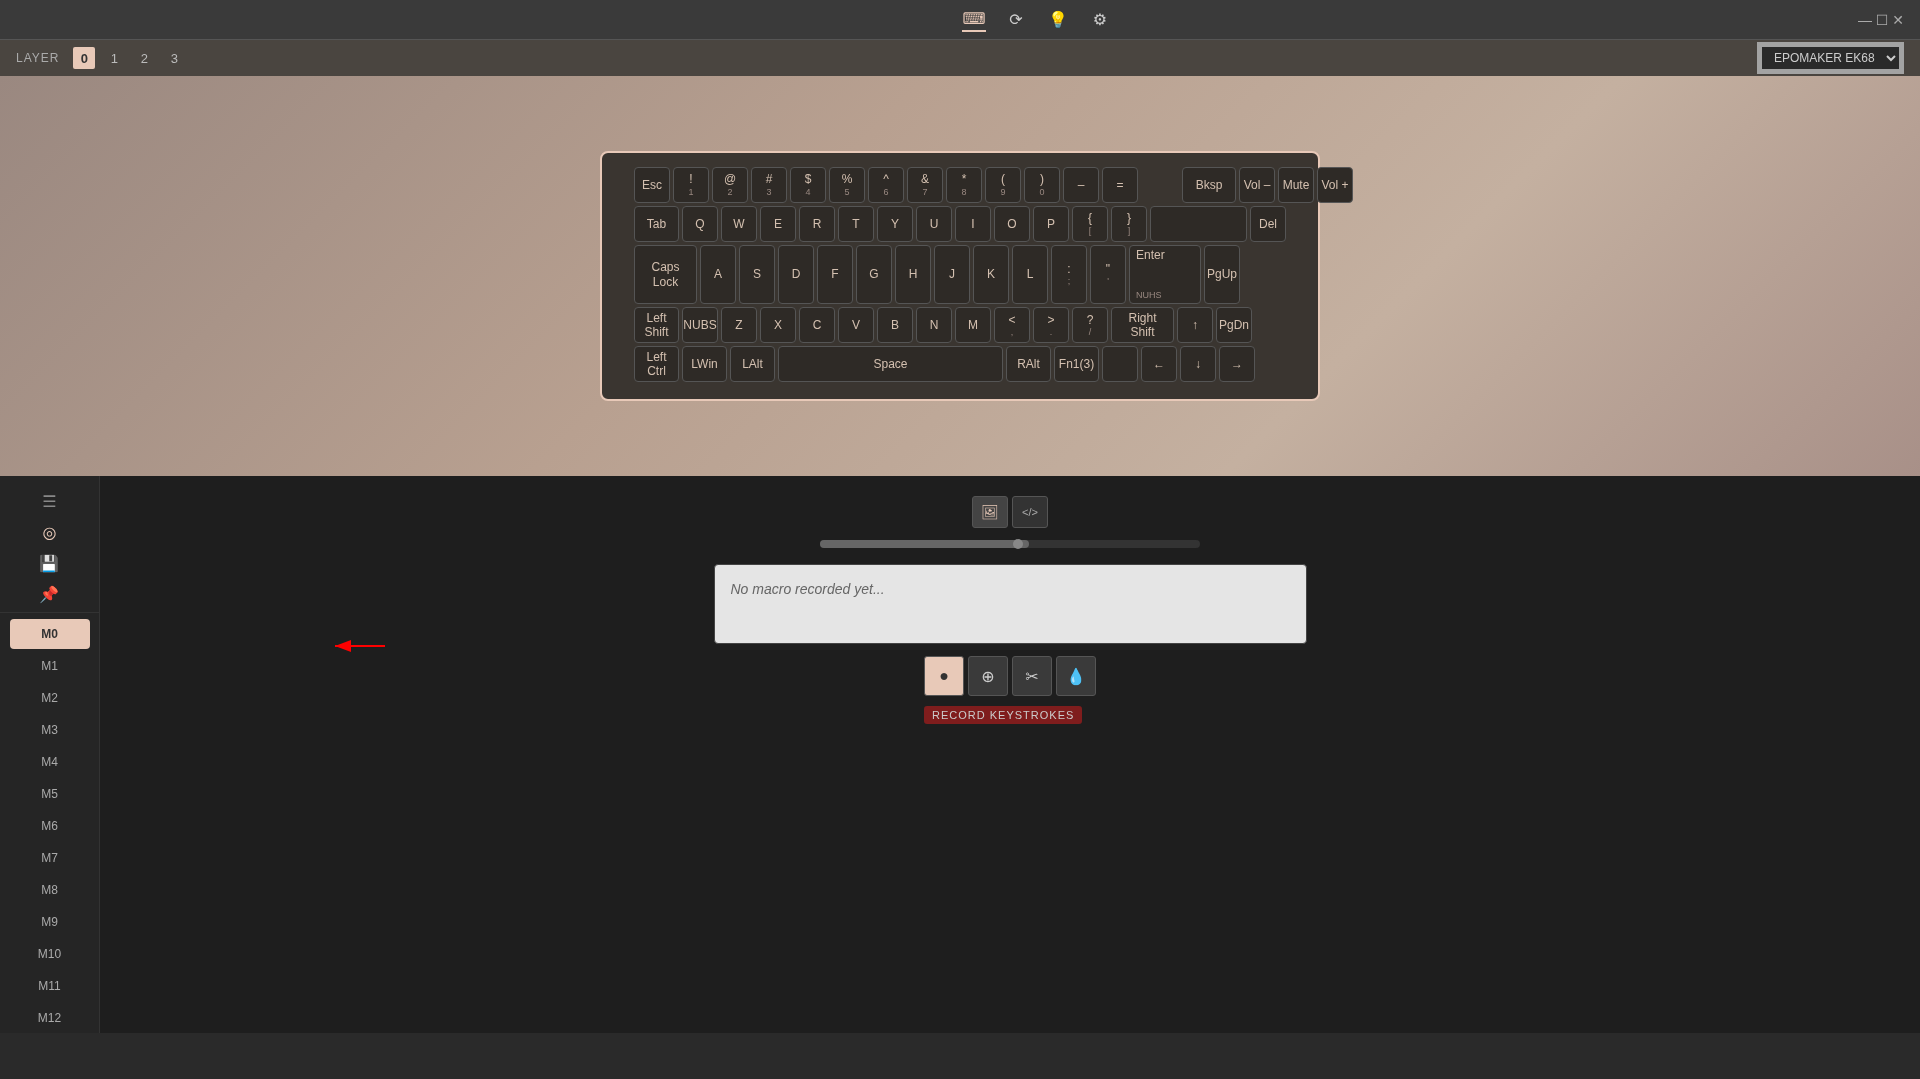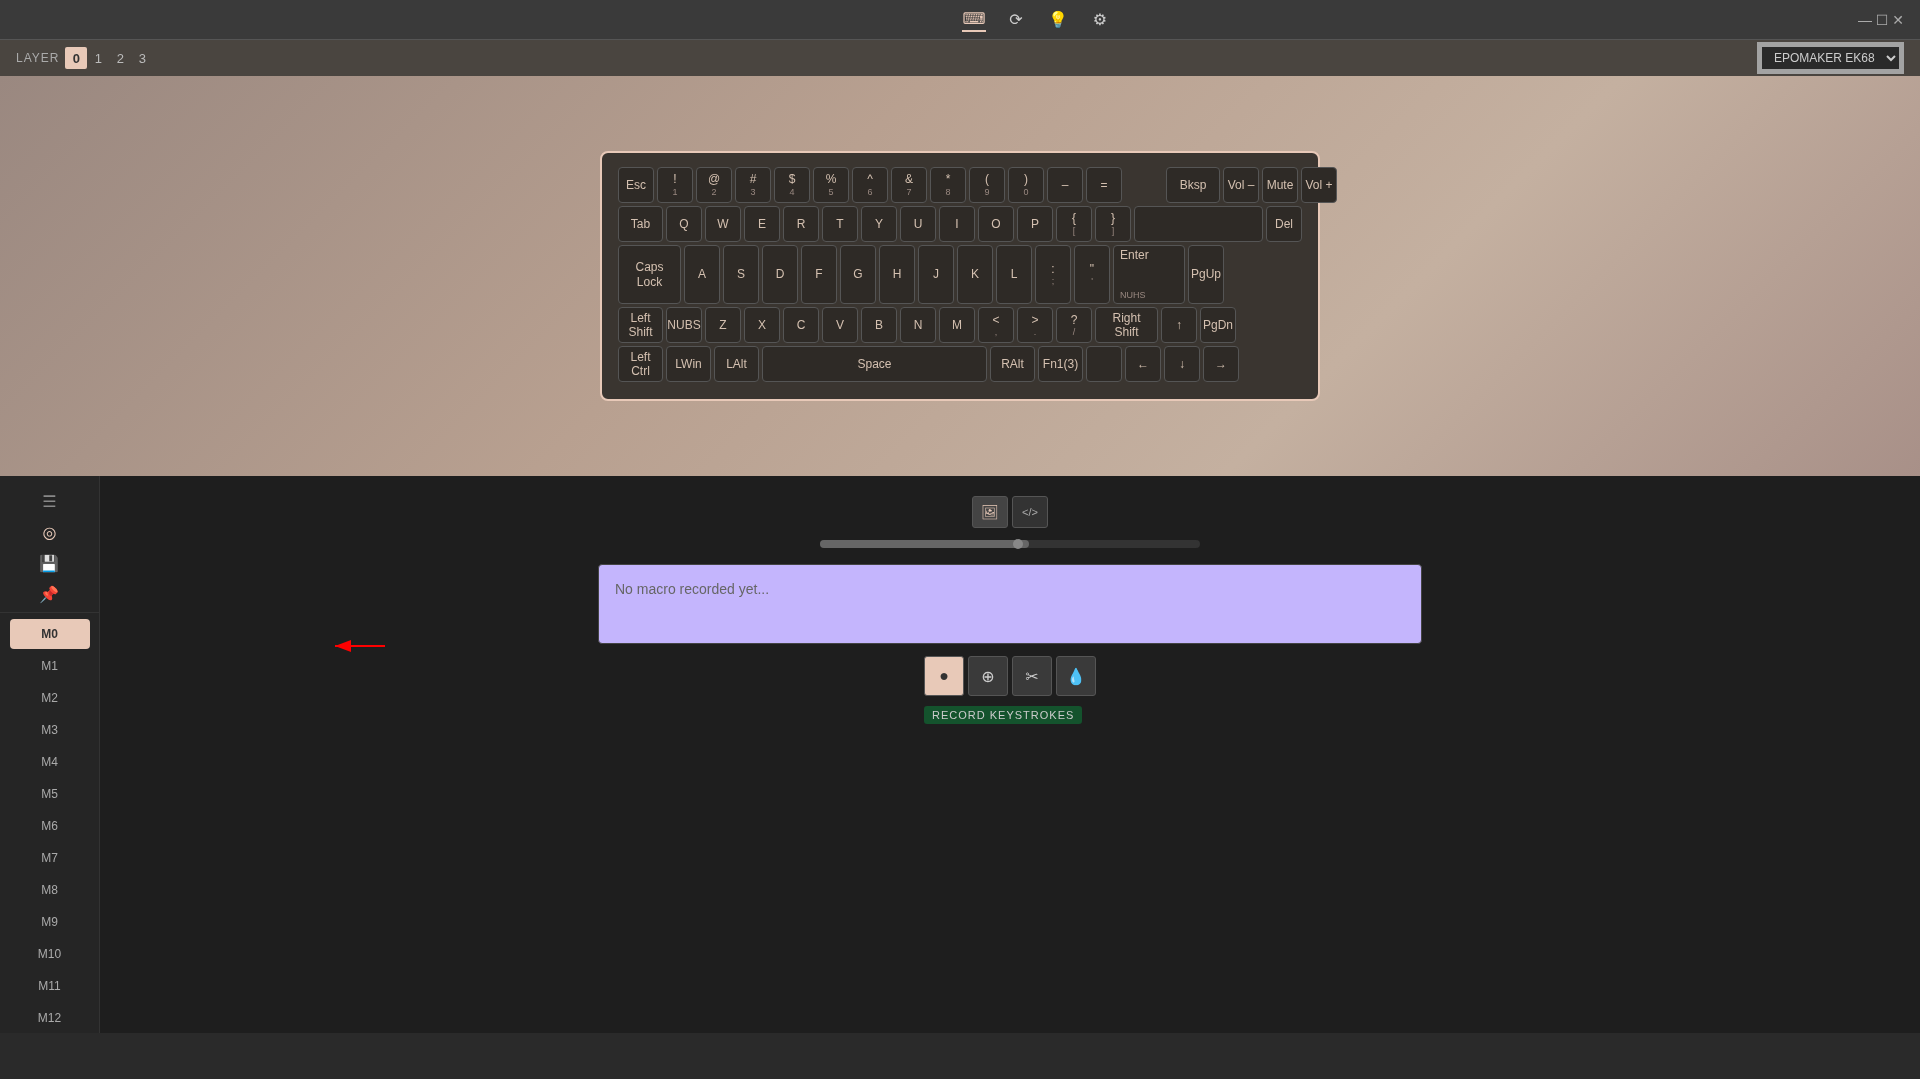--- a/index.html
+++ b/index.html
@@ -19,21 +19,21 @@
     .top-bar-right { display: flex; align-items: center; gap: 12px; color: #aaa; font-size: 12px; }
     .device-selector {
       background: #2a2a2a; color: #ccc; border: 5px solid #a3a3a3;
       padding: 3px 8px; font-size: 12px; cursor: pointer;
     }
 
     
     #layer-bar {
       width: 100%; height: 36px;
       background: #4a4540;
-      display: flex; align-items: center; padding: 0 16px; gap: 0;
+      display: flex; align-items: center; padding: 0 16px; gap: 8px;
       color: #ccc; font-size: 13px;
     }
     .layer-label { color: #aaa; font-size: 12px; letter-spacing: 1px; margin-right: 6px; }
     .layer-num {
       width: 22px; height: 22px;
       display: flex; align-items: center; justify-content: center;
       font-size: 13px; cursor: pointer; color: #bbb;
     }
     .layer-num.active { background: #e8c9b8; color: #333; border-radius: 2px; font-weight: bold; }
     .layer-bar-right { margin-left: auto; }
@@ -44,21 +44,21 @@
       background: linear-gradient(135deg, #9a8880 0%, #b8a090 40%, #c4b0a0 70%, #a89088 100%);
       display: flex; align-items: center; justify-content: center;
       position: relative;
     }
 
     
     .keyboard-widget {
       background: #3a3530;
       border: 2px solid #e8c9b8;
       border-radius: 8px;
-      padding: 14px 16px;
+      padding: 14px 32px;
       width: 720px;
     }
 
     .kb-row { display: flex; gap: 3px; margin-bottom: 3px; align-items: stretch; }
 
     .key {
       background: #2e2a26;
       border: 1px solid #555;
       border-radius: 4px;
       color: #d4c0b0;
@@ -130,39 +130,39 @@
     }
     .progress-bar-fill {
       height: 100%; background: #666; border-radius: 4px; width: 55%;
     }
     .progress-handle {
       width: 10px; height: 10px; background: #888; border-radius: 50%;
       position: absolute; top: -1px; left: 52%; transform: translateX(-50%);
     }
 
     .macro-editor {
-      width: 824px; min-height: 80px;
-      background: #c4b5fd; border: 1px solid #444; border-radius: 4px;
-      padding: 16px; color: #666; font-size: 14px; 
+      width: 593px; min-height: 80px;
+      background: #e5e5e5; border: 1px solid #444; border-radius: 4px;
+      padding: 16px; color: #666; font-size: 14px; font-style: italic;
       margin-bottom: 12px;
     }
 
     .macro-controls {
       display: flex; gap: 4px; align-items: center; position: relative;
     }
     .macro-btn {
       width: 40px; height: 40px; background: #3a3a3a; border: 1px solid #555;
       display: flex; align-items: center; justify-content: center;
       color: #ccc; cursor: pointer; border-radius: 3px; font-size: 16px;
     }
     .macro-btn.record { background: #e8c9b8; color: #333; }
 
     .tooltip {
       position: absolute; bottom: -28px; left: 0;
-      background: #14532d; color: #ccc; font-size: 11px; padding: 3px 8px;
+      background: #7f1d1d; color: #ccc; font-size: 11px; padding: 3px 8px;
       border-radius: 3px; white-space: nowrap; letter-spacing: 1px;
     }
   </style>
 </head>
 <body>
 
 <div id="top-bar">
   <div style="flex:0 0 200px"></div>
   <div class="top-bar-icons">
     <div class="top-bar-icon active">⌨</div>

